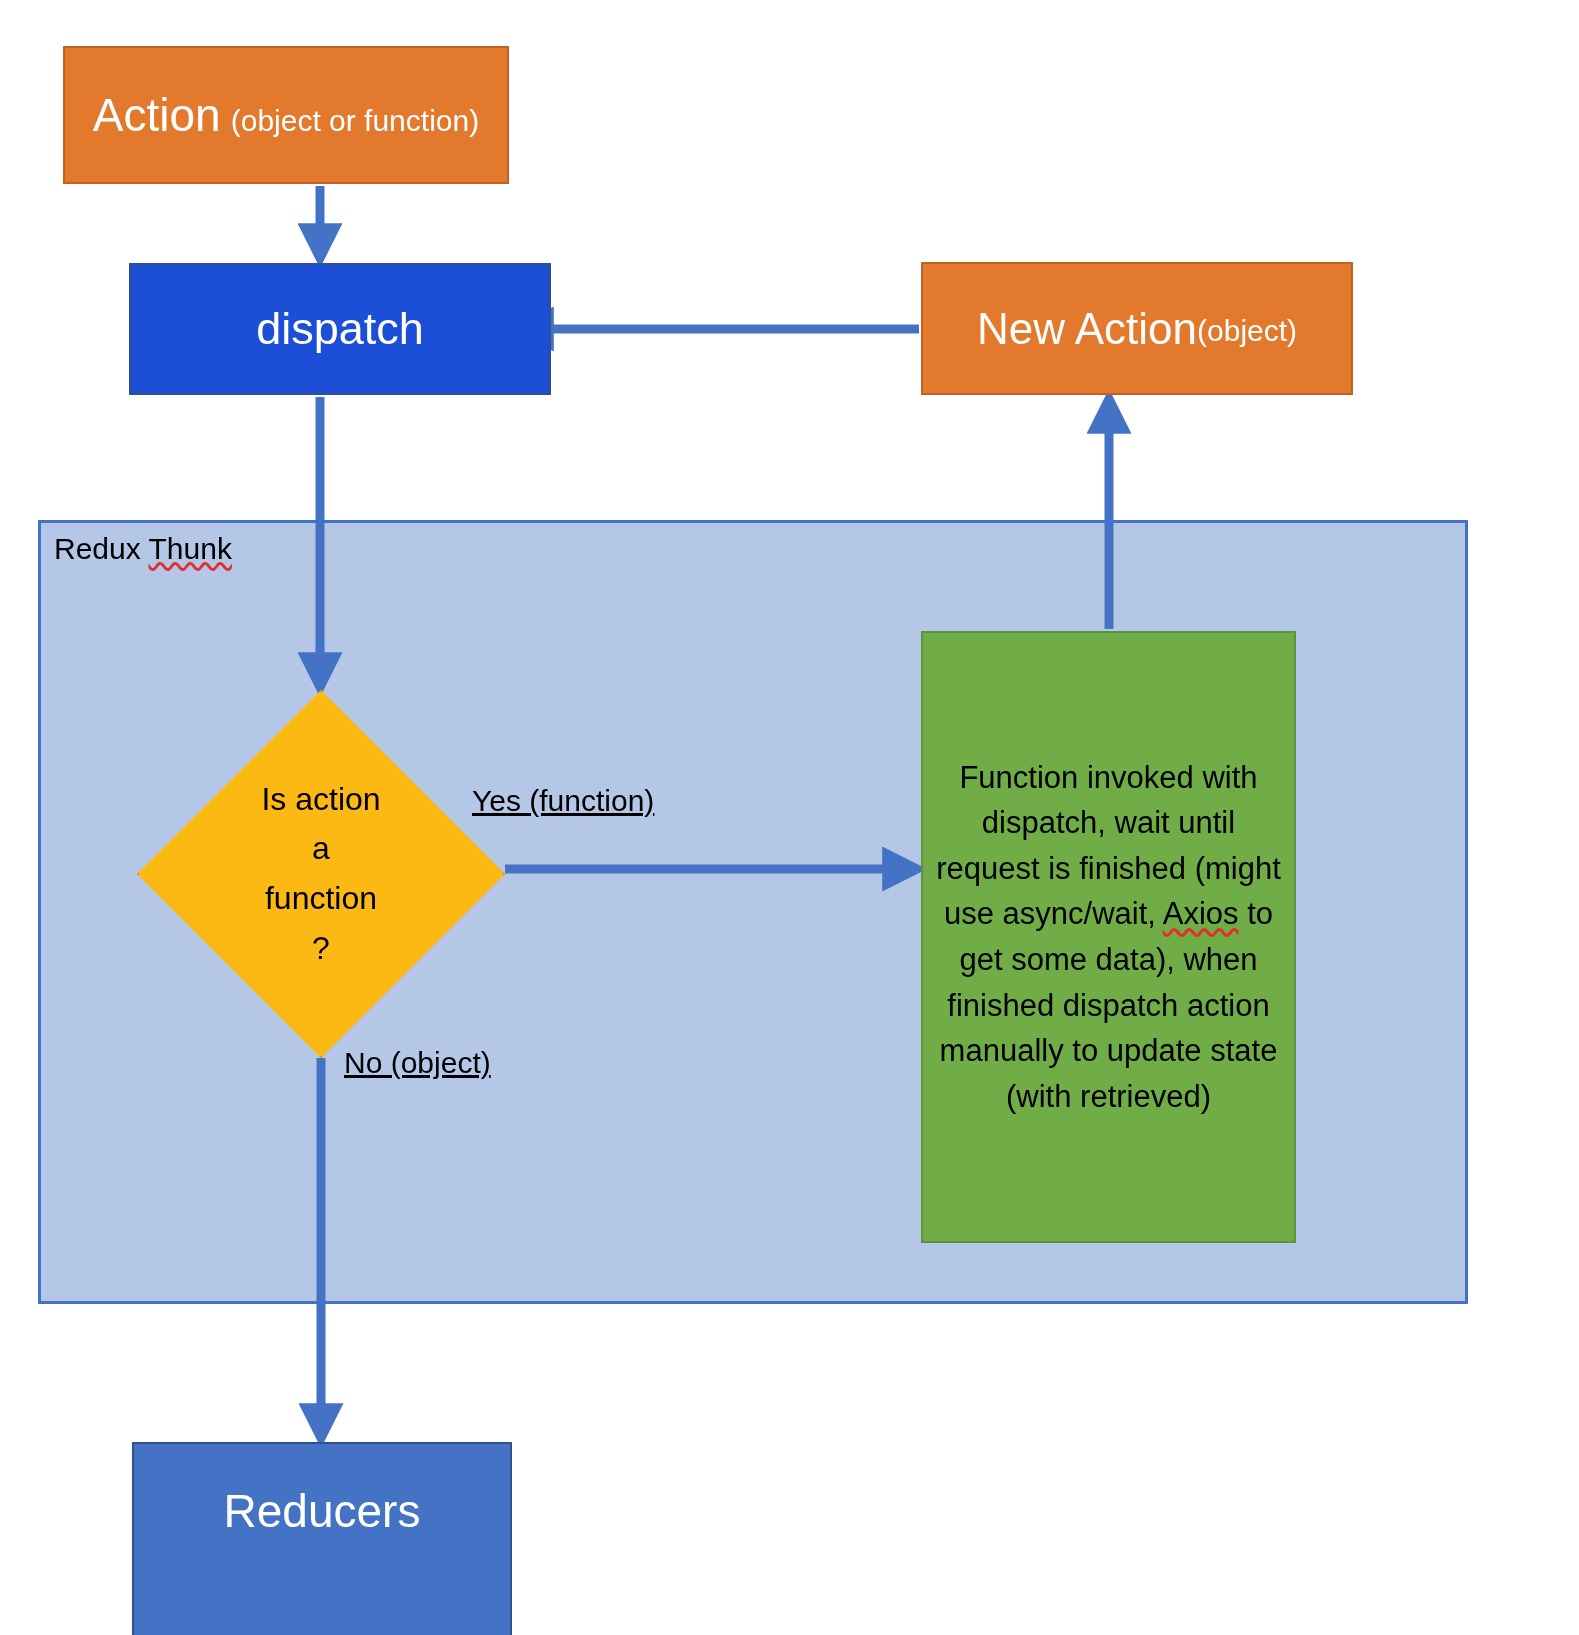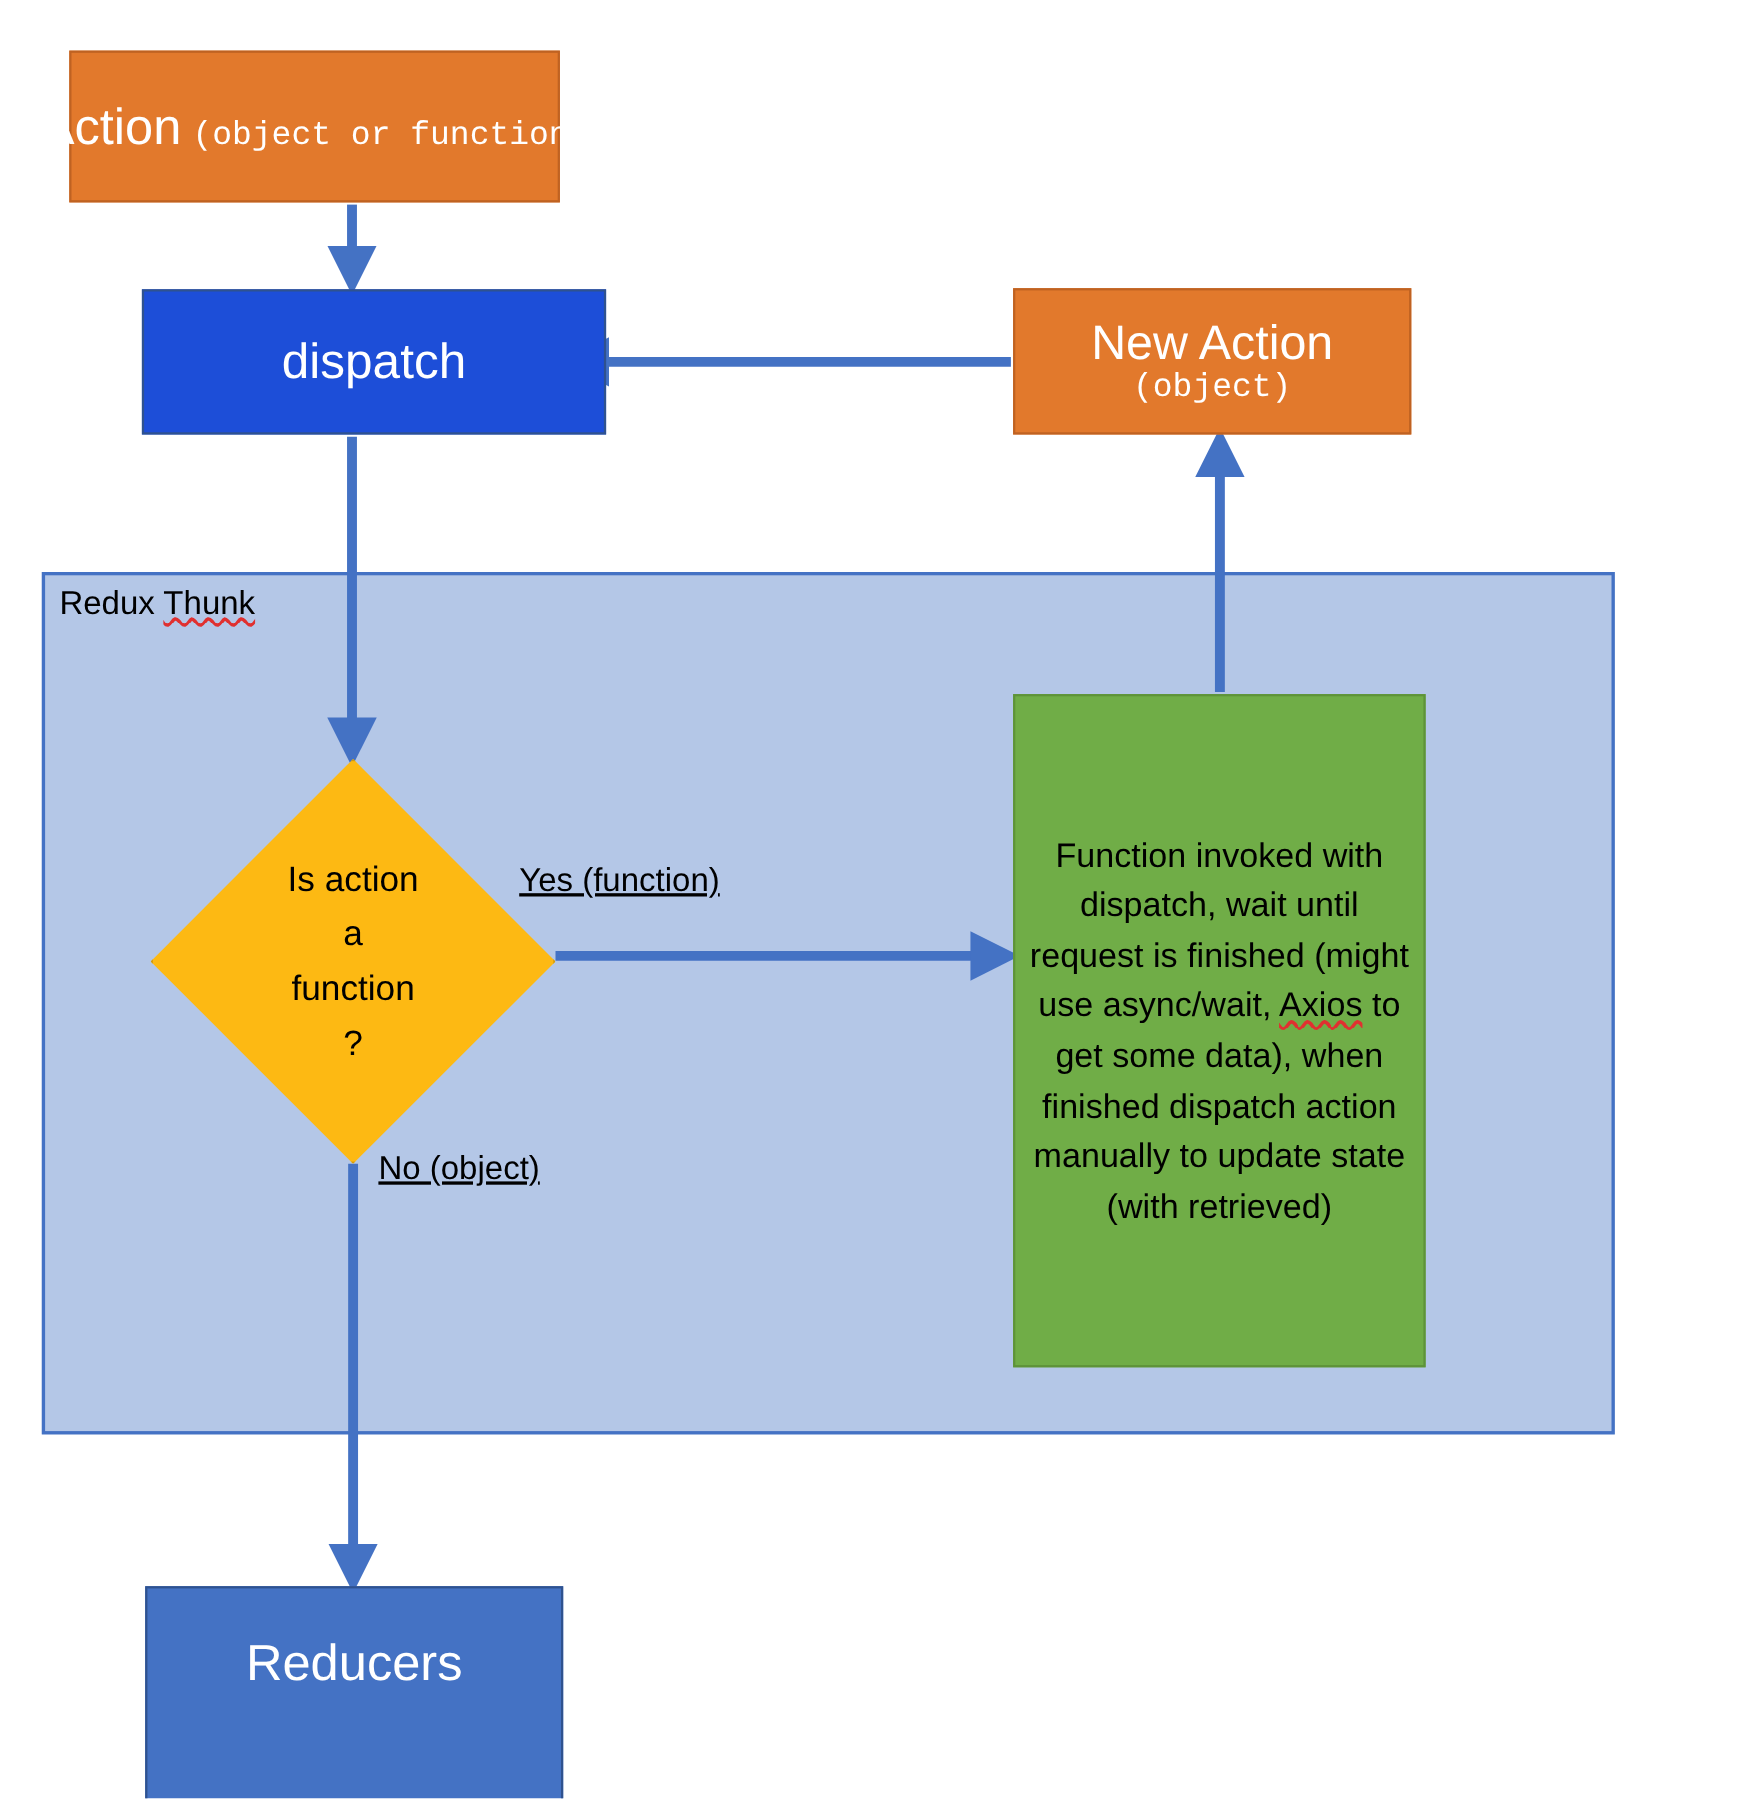--- a/index.html
+++ b/index.html
@@ -34,38 +34,38 @@
     color: #ffffff;
   }
   .action-line {
     display: flex;
     align-items: baseline;
     justify-content: center;
     gap: 10px;
     white-space: nowrap;
   }
   .big-title { font-size: 46px; line-height: 1; }
-  .sub-title { font-size: 30px; line-height: 1; font-family: Liberation Mono, monospace; }
+  .sub-title { font-size: 30px; line-height: 1; }
 
   
   #dispatch-box {
     left: 129px; top: 263px; width: 422px; height: 132px;
     background: #1d4ed8;
     border: 2px solid #2F528F;
     color: #ffffff;
     font-size: 45px;
   }
 
   
   #new-action-box {
-    left: 921px; top: 262px; width: 362px; height: 133px;
+    left: 921px; top: 262px; width: 432px; height: 133px;
     background: #E2792C;
     border: 2px solid #BF6222;
     color: #ffffff;
-    flex-direction: column;
+    flex-direction: row;
     justify-content: center;
     line-height: 1.05;
   }
   #new-action-box .big-title { font-size: 44px; }
   #new-action-box .sub-title { font-size: 30px; margin-top: 4px; }
 
   
   #redux-thunk-box {
     left: 38px; top: 520px; width: 1430px; height: 784px;
     background: #B4C7E7;

